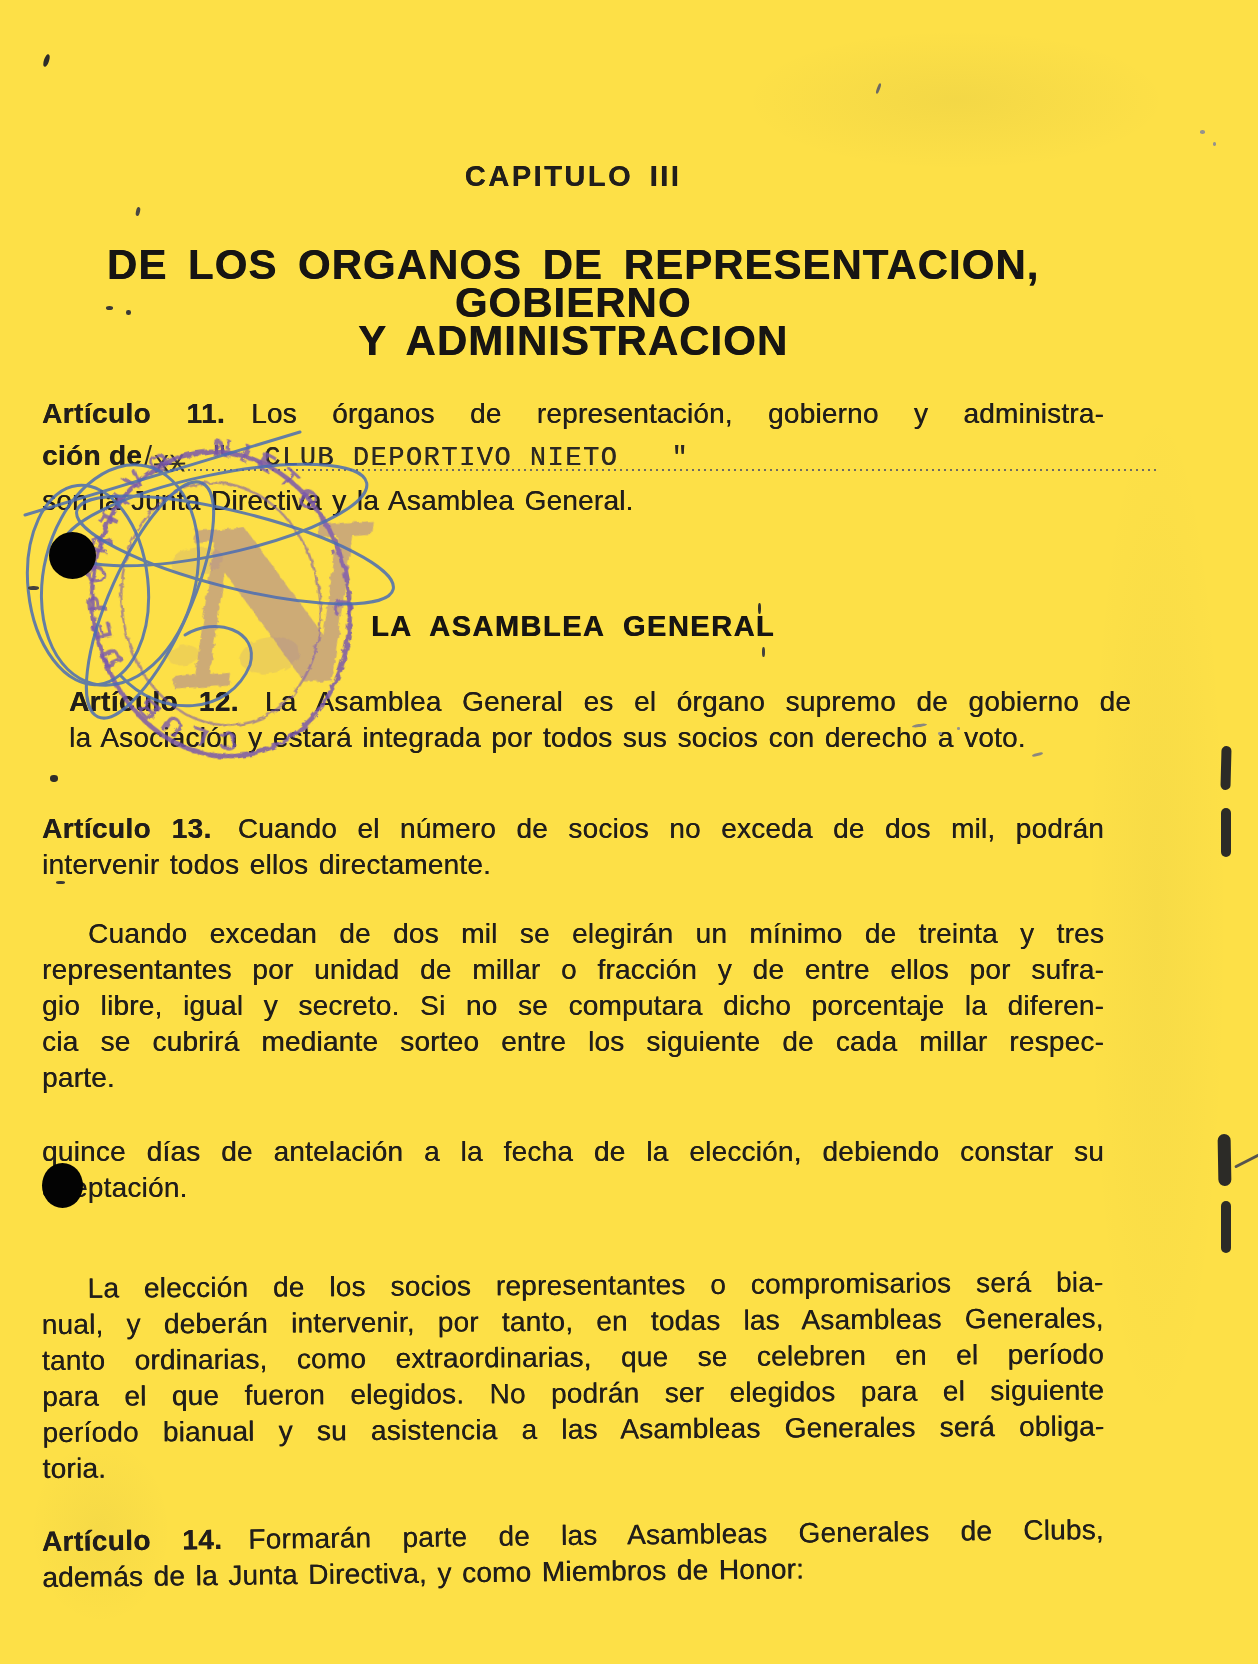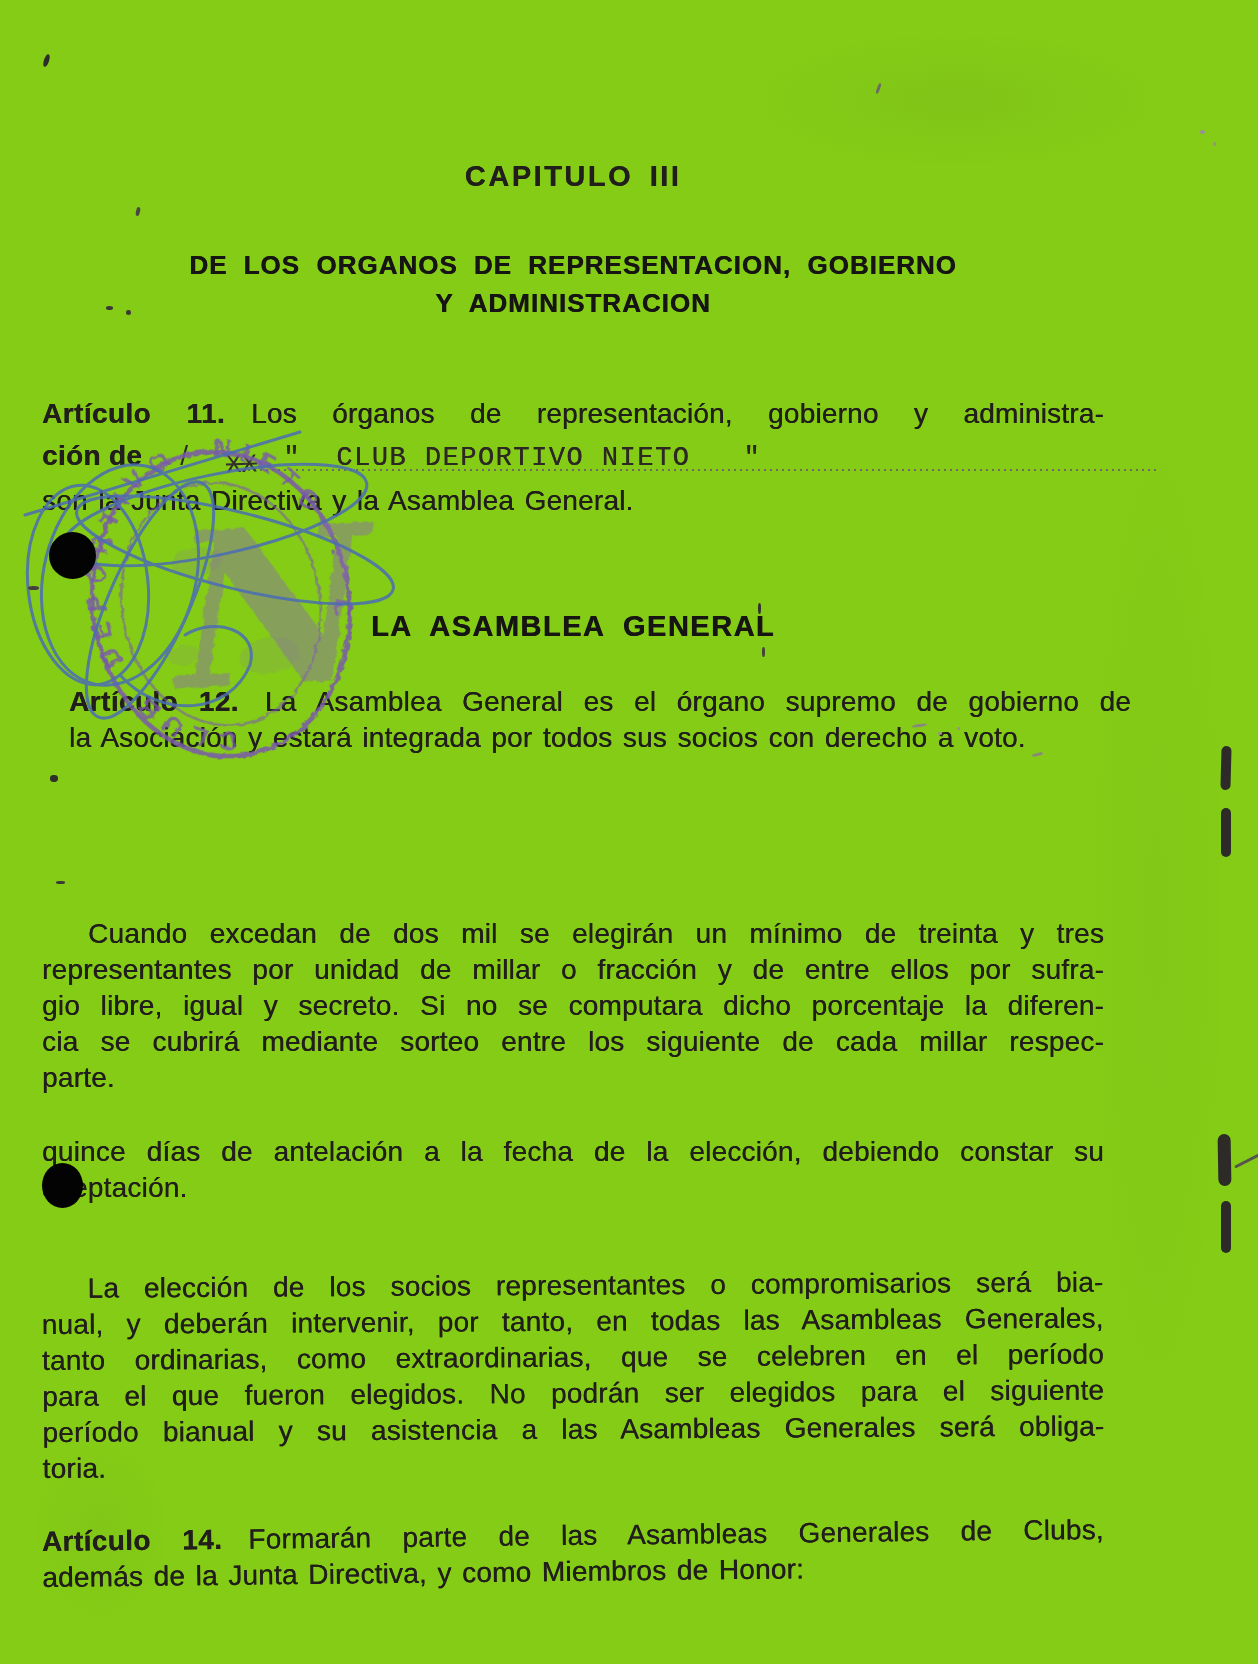--- a/index.html
+++ b/index.html
@@ -1,45 +1,45 @@
 <!DOCTYPE html>
 <html><head>
 <meta charset="utf-8">
 <style>
   html,body{margin:0;padding:0;background:#e8e8e6;}
-  .page{position:relative;width:1258px;height:1664px;margin:0 auto;background:#84cc16;
+  .page{position:relative;width:1258px;height:1664px;margin:0 auto;background:#fde047;
         font-family:"Liberation Sans","DejaVu Sans",sans-serif;color:#211e1b;overflow:hidden;}
   .page::before{content:"";position:absolute;inset:0;pointer-events:none;
     background:
       radial-gradient(closest-side at 76% 6%, rgba(60,60,55,.05), transparent 70%),
       radial-gradient(closest-side at 8% 92%, rgba(60,60,55,.04), transparent 70%),
       radial-gradient(closest-side at 92% 55%, rgba(60,60,55,.03), transparent 70%);}
   .block{position:absolute;left:42px;width:1062px;}
   .tline{font-size:28px;line-height:36px;text-align:justify;text-align-last:justify;
          word-spacing:2.5px;letter-spacing:.2px;text-shadow:.35px 0 0 currentColor;}
   .tline.last{text-align-last:left;}
   .tline.indent{text-indent:46px;}
   b.lbl{font-weight:700;margin-right:26px;letter-spacing:.4px;}
   
   .chapter{top:160px;text-align:center;font-size:29px;font-weight:700;
            letter-spacing:2.5px;word-spacing:6px;text-shadow:.35px 0 0 currentColor;}
-  .mainhead{top:246px;text-align:center;font-size:26px;font-weight:700;line-height:38px;
+  .mainhead{top:246px;text-align:center;font-size:42px;font-weight:700;line-height:38px;
             letter-spacing:1px;word-spacing:8px;color:#171513;text-shadow:.5px 0 0 currentColor;}
   .sechead{top:610px;text-align:center;font-size:29px;font-weight:700;
            letter-spacing:1.5px;word-spacing:9px;color:#171513;text-shadow:.5px 0 0 currentColor;}
   
   .p-art11{top:396px;}
   .p-art12{top:684px;margin-left:27px;}
   .p-art13{top:811px;}
   .p-cuando{top:916px;}
   .p-socios{top:1134px;}
   .p-eleccion{top:1271px;transform:rotate(-.35deg);transform-origin:left center;}
   .p-art14{top:1524px;transform:rotate(-.65deg);transform-origin:left center;}
   
-  .l2{display:flex;align-items:baseline;width:1116px;font-size:28px;line-height:42px;margin-top:3px;gap:36px;}
+  .l2{display:flex;align-items:baseline;width:1116px;font-size:28px;line-height:42px;margin-top:3px;}
   .l2 .pre{text-shadow:.35px 0 0 currentColor;font-weight:700;letter-spacing:.3px;}
   .l2 .slash{margin-left:2px;color:#2a2722;}
   .xx{font-family:"Liberation Mono","DejaVu Sans Mono",monospace;display:inline-block;
       text-decoration:line-through;transform:translateY(7px) rotate(-2deg);font-size:26px;
       color:#33302b;margin-left:-4px;}
   .l2 .fill{flex:1;margin-left:6px;white-space:pre;
       background-image:repeating-linear-gradient(90deg,#6e6a63 0 2px,transparent 2px 6px);
       background-size:100% 2px;background-repeat:no-repeat;background-position:0 34px;}
   .typed{font-family:"Liberation Mono","DejaVu Sans Mono",monospace;font-size:27px;
       letter-spacing:1.5px;color:#2c2823;white-space:pre;margin-left:26px;text-shadow:.3px 0 0 currentColor;}
@@ -100,20 +100,26 @@
 
   <div class="block sechead">LA ASAMBLEA GENERAL</div>
 
   <div class="block p-art12">
     <div class="tline"><b class="lbl">Artículo 12.</b><span>La Asamblea General es el órgano supremo de gobierno de</span></div>
     <div>
         <div class="tline last">la Asociación y estará integrada por todos sus socios con derecho a voto.</div>
       </div>
   </div>
 
+  <div class="block p-art13">
+    <div class="tline"><b class="lbl">Artículo 13.</b><span>Cuando el número de socios no exceda de dos mil, podrán</span></div>
+    <div>
+        <div class="tline last">intervenir  todos  ellos  directamente.</div>
+      </div>
+  </div>
 
   <div class="block p-cuando">
       <div class="tline indent">Cuando excedan de dos mil se elegirán un mínimo de treinta y tres</div>
       <div class="tline">representantes por unidad de millar o fracción y de entre ellos por sufra-</div>
       <div class="tline">gio libre, igual y secreto. Si no se computara dicho porcentaje la diferen-</div>
       <div class="tline">cia se cubrirá mediante sorteo entre los siguiente de cada millar respec-</div>
       <div class="tline last">parte.</div>
     </div>
   <div class="block p-socios">
       <div class="tline">quince días de antelación a la fecha de la elección, debiendo constar su</div>

